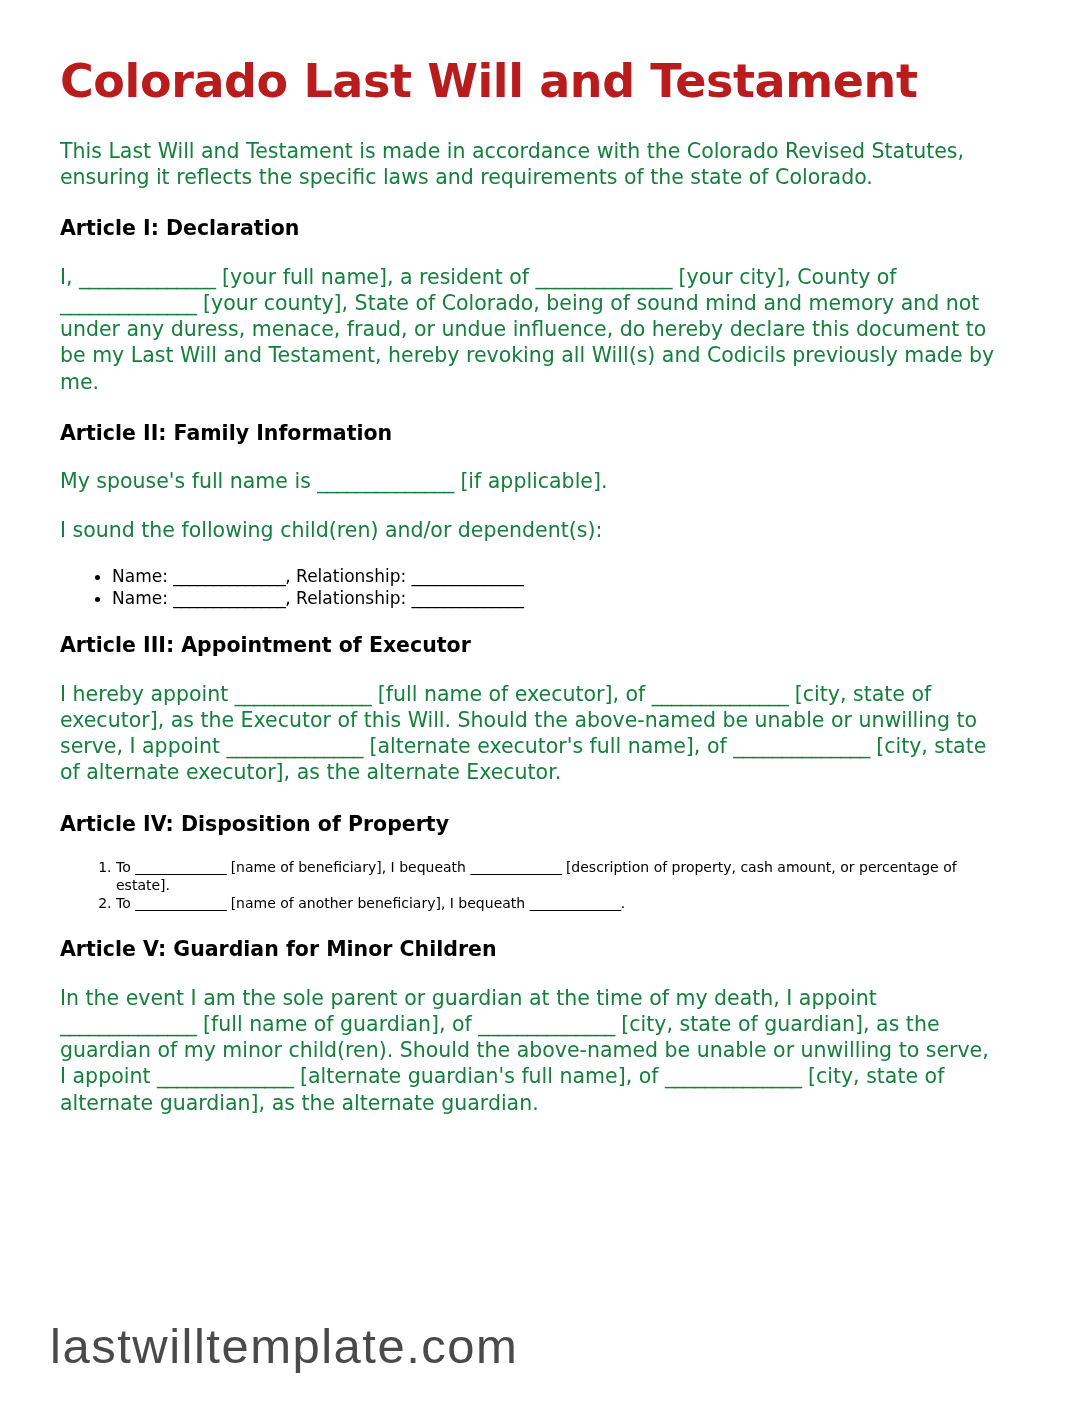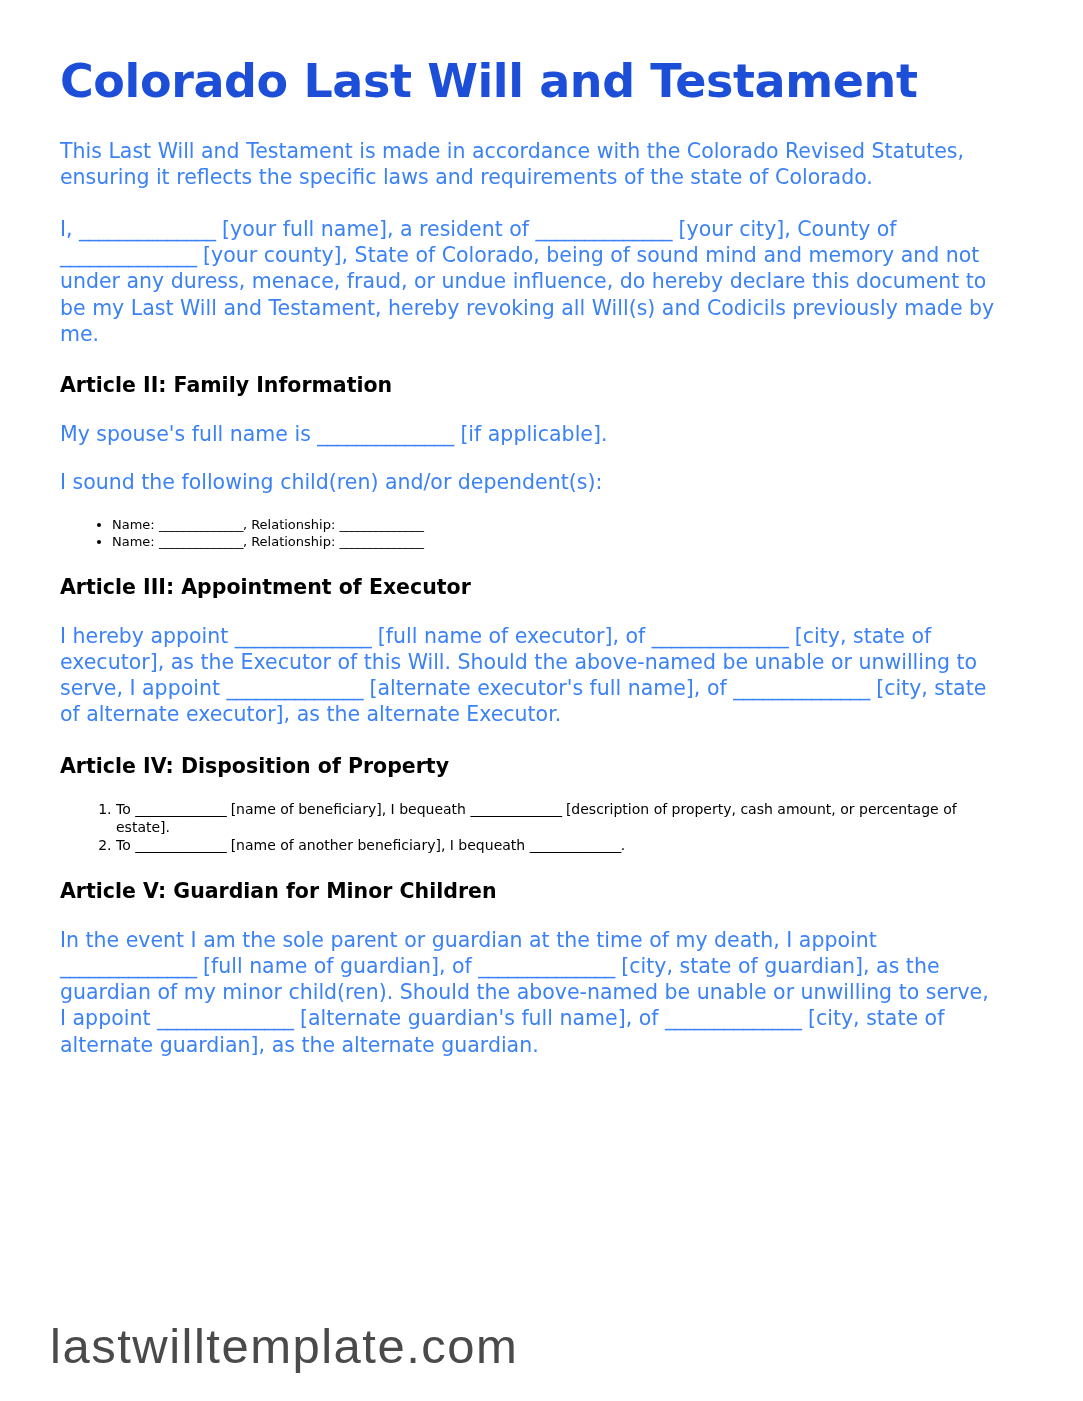--- a/index.html
+++ b/index.html
@@ -23,27 +23,27 @@
     box-sizing: border-box;
     padding: 56px 88px 0 60px;
     background: #ffffff;
   }
   .doc-title {
     font-size: 46px;
     font-weight: bold;
     letter-spacing: -0.4px;
     line-height: 1.12;
     margin: 0 0 30px 0;
-    color: #1d4ed8;
+    color: #b91c1c;
   }
   p.body-text {
     font-size: 20.5px;
     line-height: 1.28;
     margin: 0 0 26px 0;
-    color: #3b82f6;
+    color: #15803d;
   }
   p.body-text.tight {
     margin-bottom: 22px;
   }
   h2.article-heading {
     font-size: 20.5px;
     font-weight: bold;
     line-height: 1.25;
     margin: 0 0 22px 0;
     color: #000;
@@ -51,21 +51,21 @@
   .blank {
     white-space: pre;
     letter-spacing: -0.5px;
   }
   ul.child-list {
     list-style: disc;
     margin: 0 0 24px 0;
     padding-left: 52px;
   }
   ul.child-list li {
-    font-size: 13px;
+    font-size: 17px;
     line-height: 1.30;
     margin: 0;
     padding: 0;
   }
   ol.bequest-list {
     list-style: decimal;
     margin: 0 0 24px 0;
     padding-left: 56px;
   }
   ol.bequest-list li {
@@ -89,20 +89,21 @@
 </head>
 <body>
 
 <div class="page">
 
   <h1 class="doc-title">Colorado Last Will and Testament</h1>
 
   <p class="body-text">This Last Will and Testament is made in accordance with the Colorado Revised Statutes, ensuring it reflects the specific laws and requirements of the state of Colorado.</p>
 
   <div class="section-block">
+    <h2 class="article-heading">Article I: Declaration</h2>
     <p class="body-text"><span>I, </span><span class="blank">______________</span><span> [your full name], a resident of </span><span class="blank">______________</span><span> [your city], County of </span><span class="blank">______________</span><span> [your county], State of Colorado, being of sound mind and memory and not under any duress, menace, fraud, or undue influence, do hereby declare this document to be my Last Will and Testament, hereby revoking all Will(s) and Codicils previously made by me.</span></p>
   </div>
 
   <div class="section-block">
     <h2 class="article-heading">Article II: Family Information</h2>
     <p class="body-text tight"><span>My spouse's full name is </span><span class="blank">______________</span><span> [if applicable].</span></p>
     <p class="body-text tight">I sound the following child(ren) and/or dependent(s):</p>
     <ul class="child-list">
       <li><span>Name: </span><span class="blank">______________</span><span>, Relationship: </span><span class="blank">______________</span></li>
       <li><span>Name: </span><span class="blank">______________</span><span>, Relationship: </span><span class="blank">______________</span></li>

